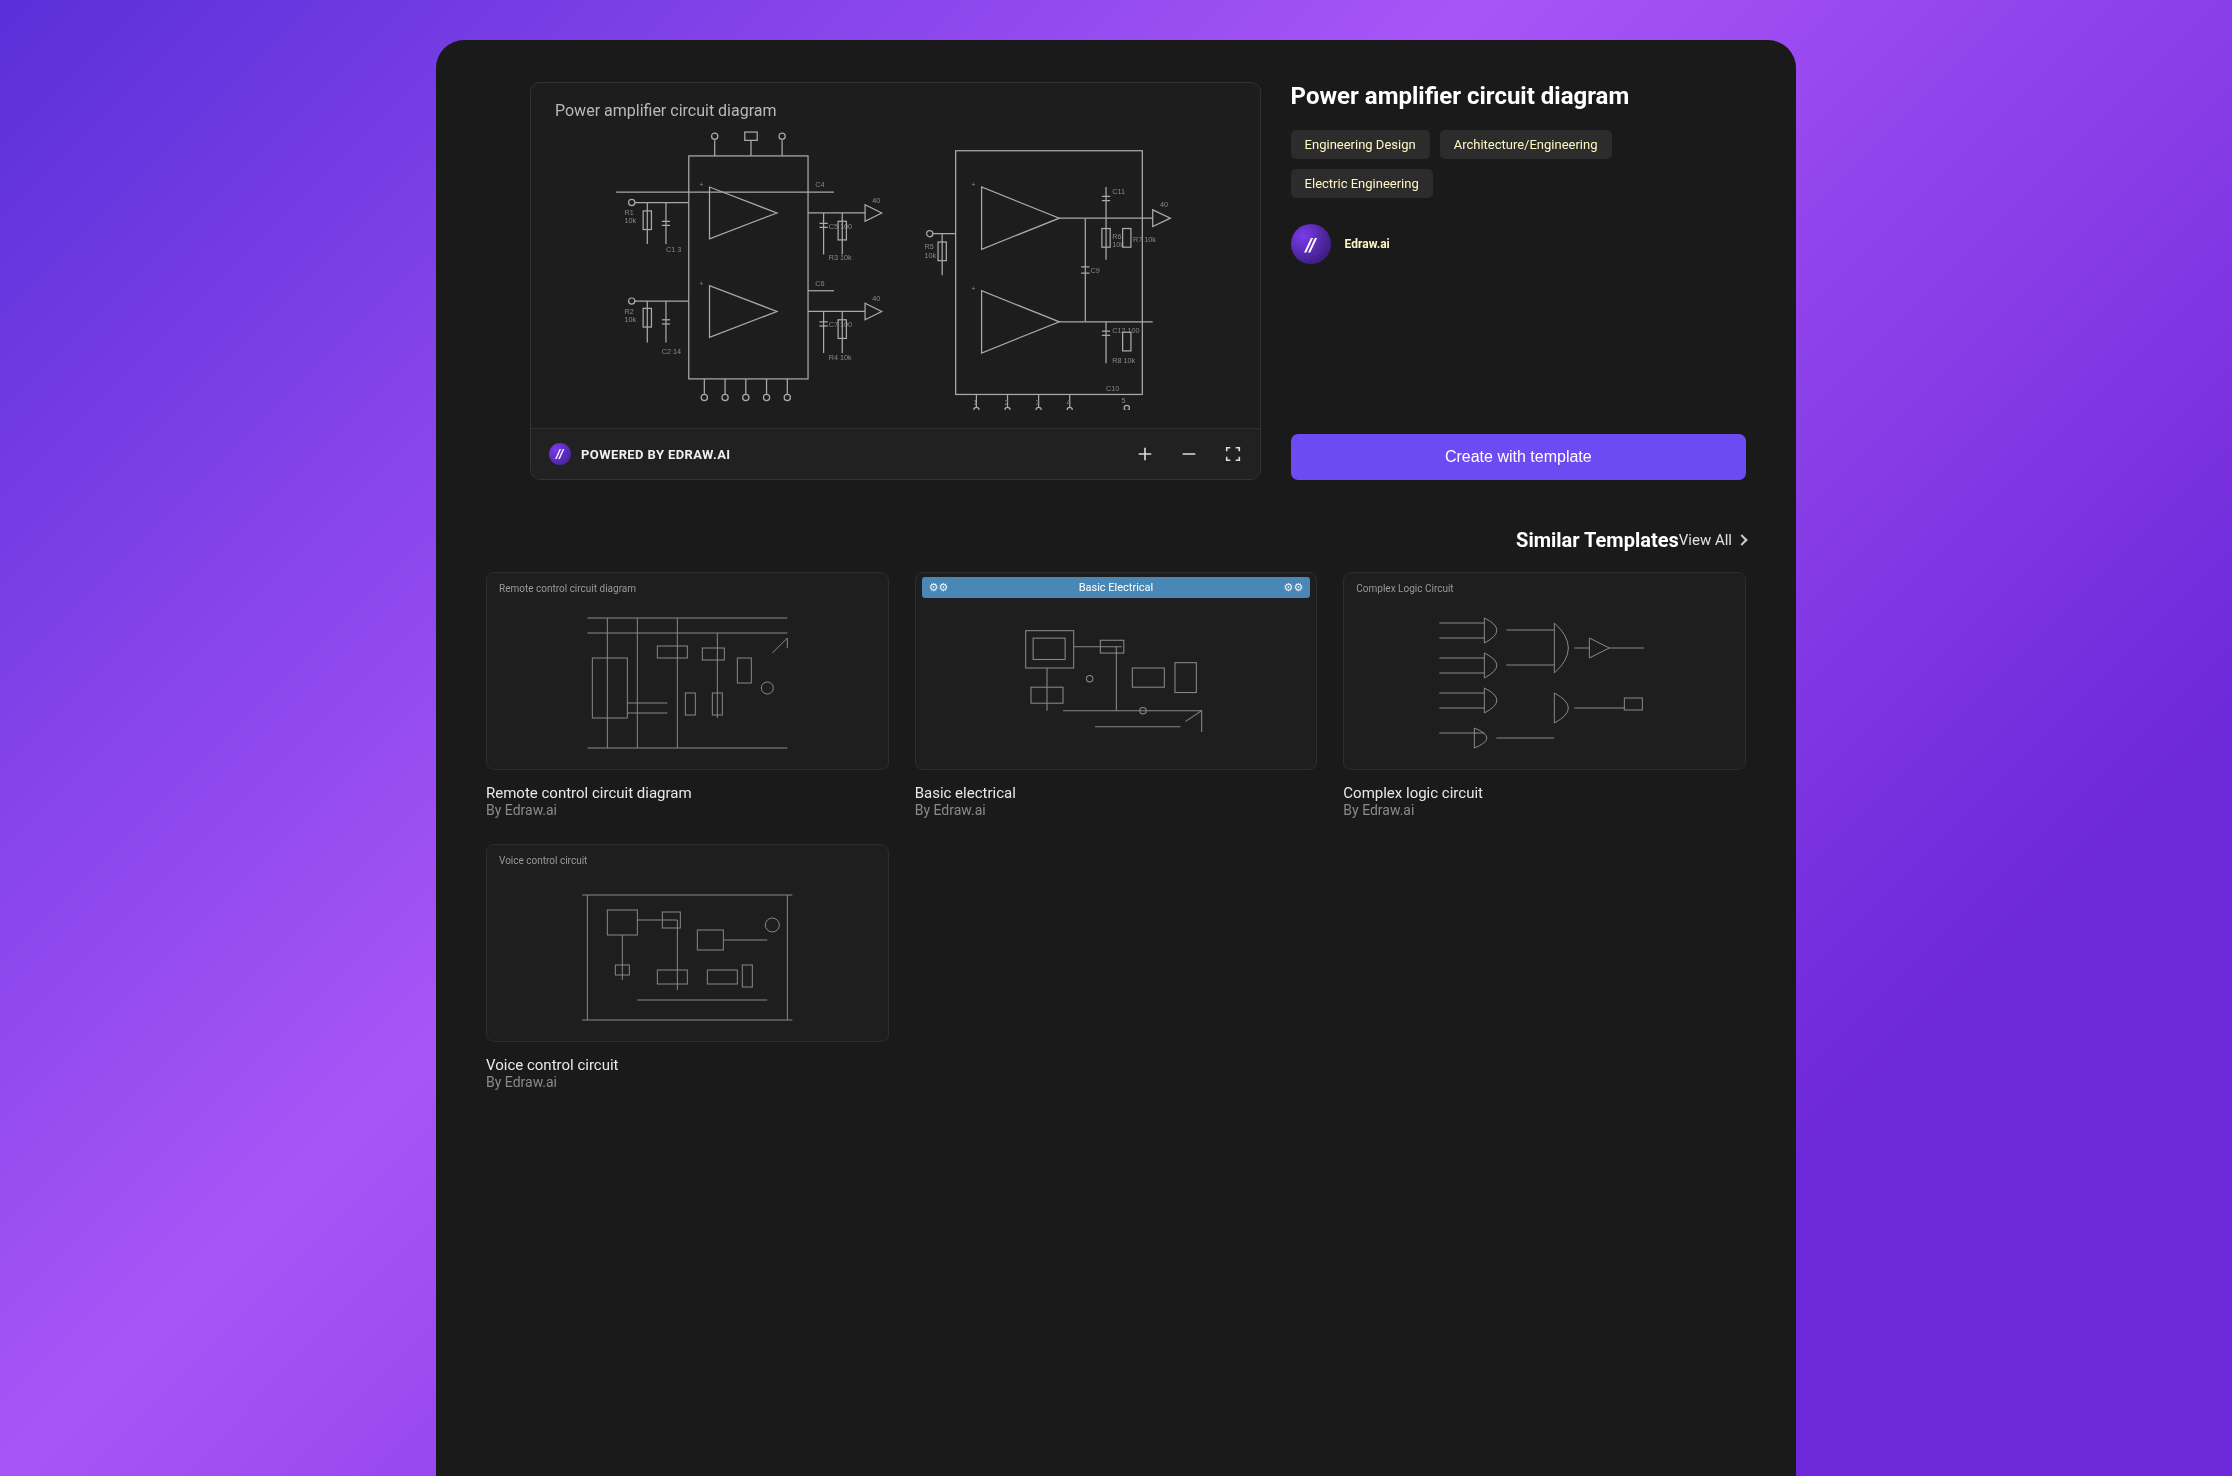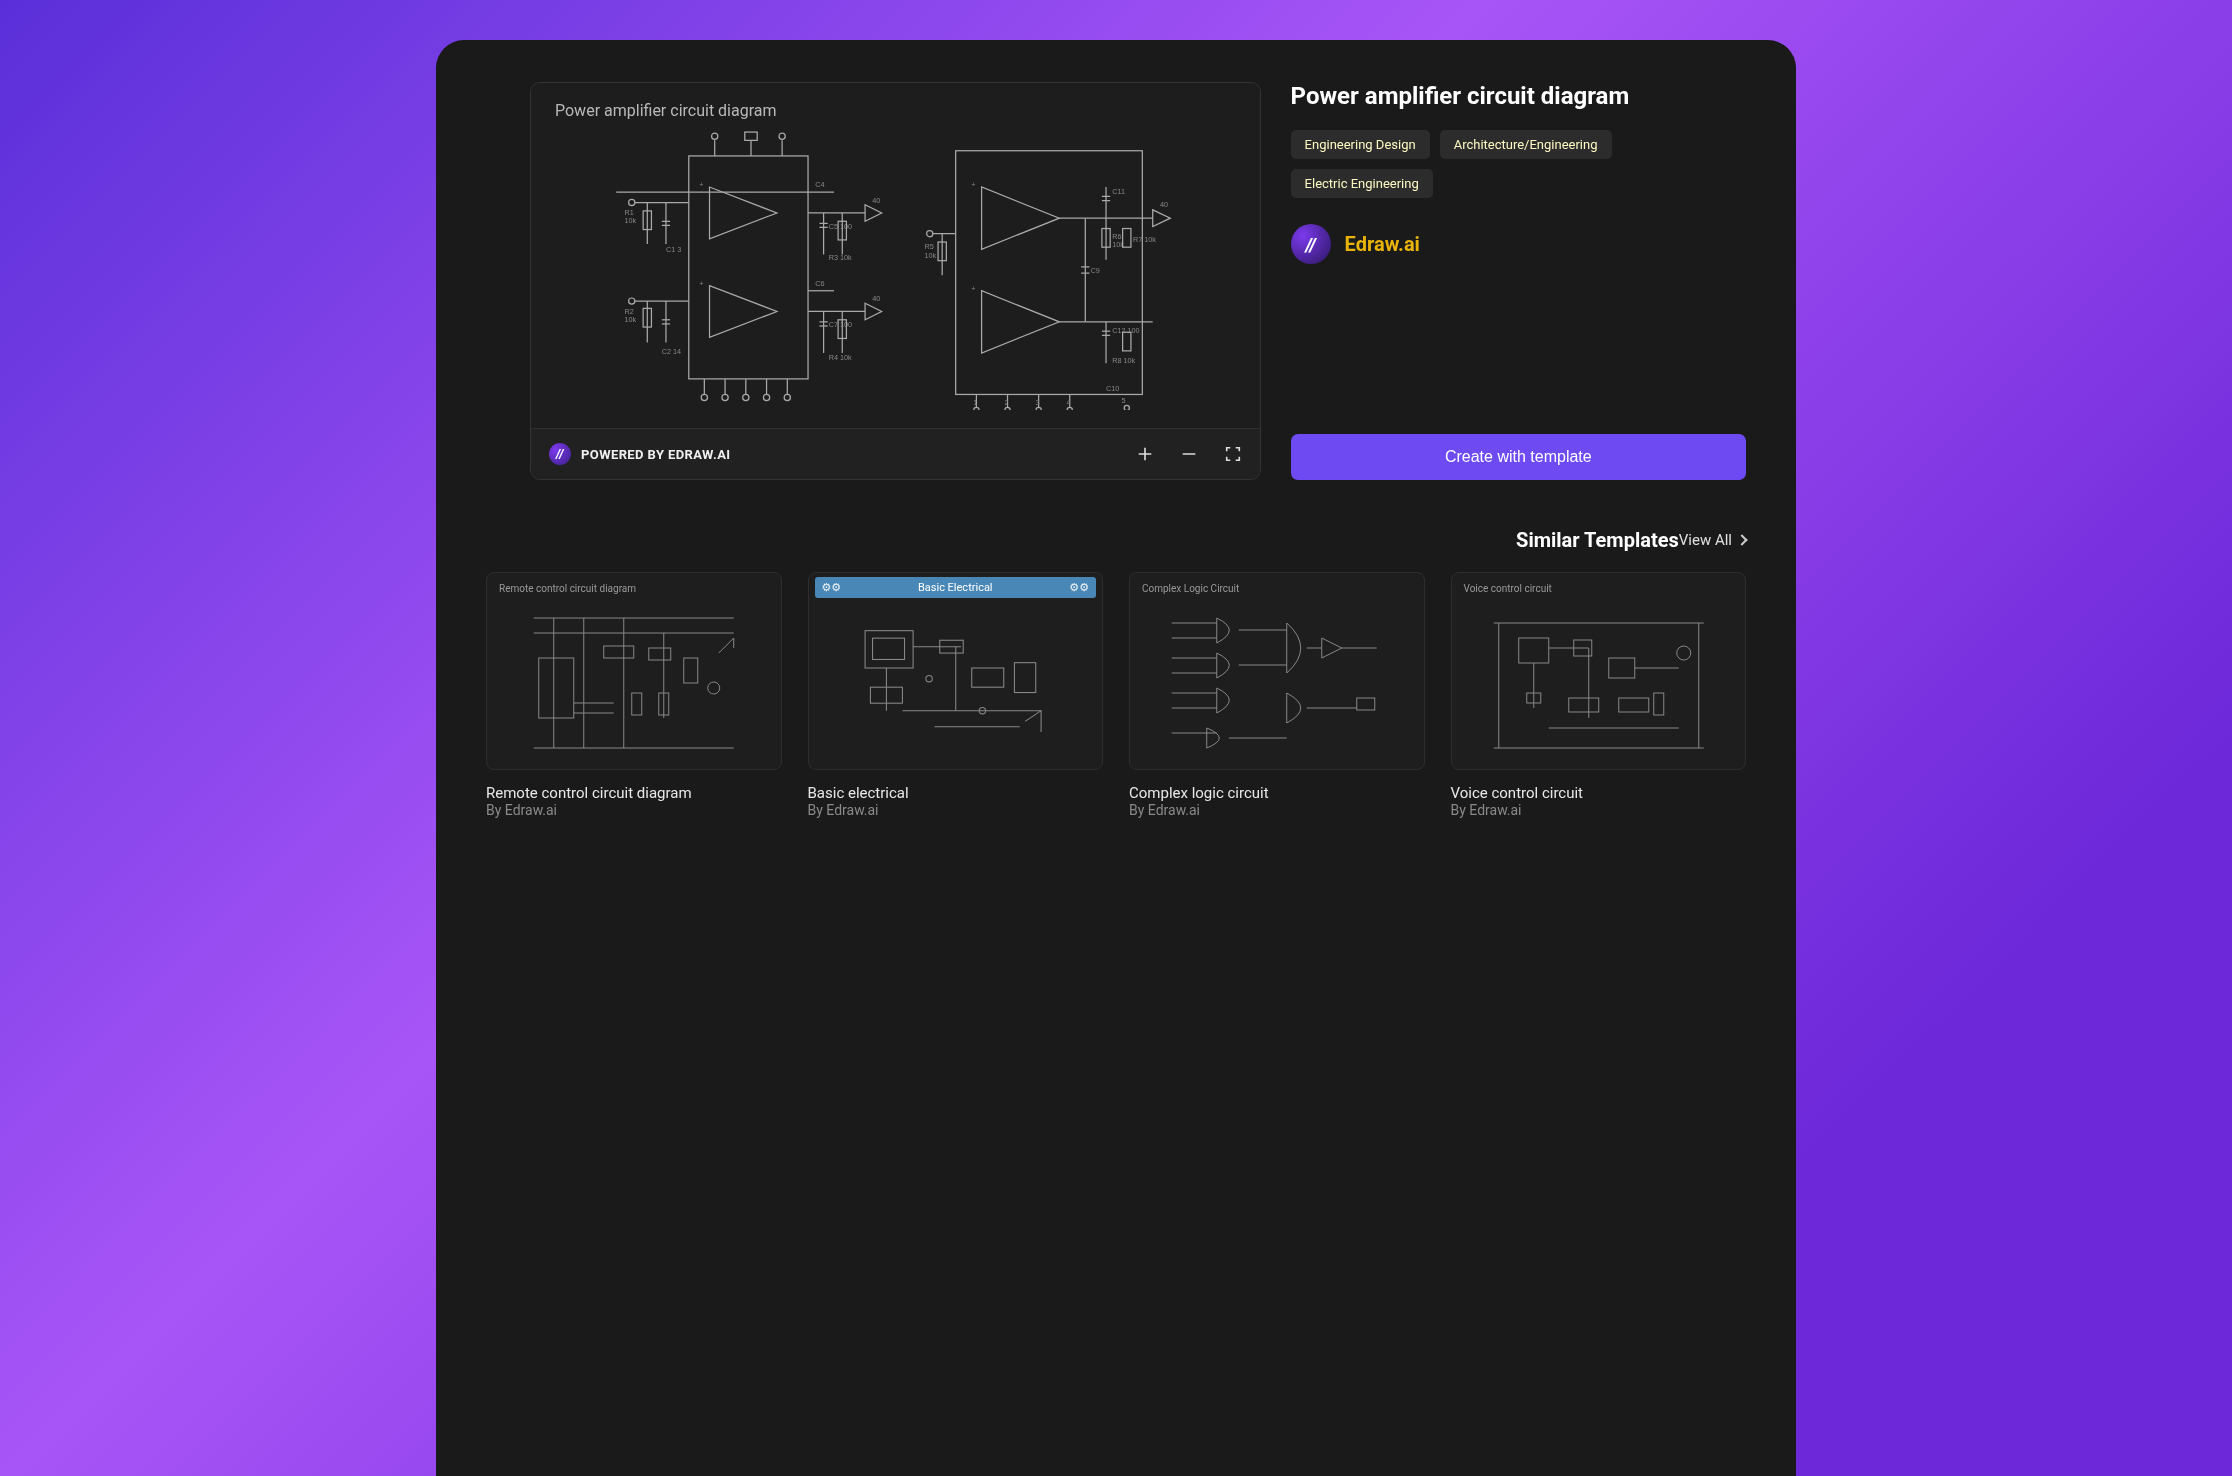--- a/index.html
+++ b/index.html
@@ -144,22 +144,22 @@
     display: flex;
     align-items: center;
     justify-content: center;
     font-size: 18px;
     font-weight: 800;
     font-style: italic;
     color: #fff;
   }
   .author-name {
     font-weight: 700;
-    color: #eab308;
-    font-size: 20px;
+    color: #fef9c3;
+    font-size: 12px;
   }
   .spacer { flex: 1; }
   .create-btn {
     background: #6d4af2;
     color: #fff;
     border: none;
     padding: 14px;
     border-radius: 7px;
     font-size: 16px;
     font-weight: 400;
@@ -188,21 +188,21 @@
   }
   .chevron {
     width: 8px;
     height: 8px;
     border-top: 2px solid #ccc;
     border-right: 2px solid #ccc;
     transform: rotate(45deg);
   }
   .cards {
     display: grid;
-    grid-template-columns: repeat(4, 1fr);
+    grid-template-columns: repeat(3, 1fr);
     gap: 26px;
   }
   .card { }
   .card-thumb {
     background: #1e1e1e;
     border: 1px solid #2e2e2e;
     border-radius: 8px;
     height: 198px;
     padding: 10px 12px;
     cursor: pointer;

